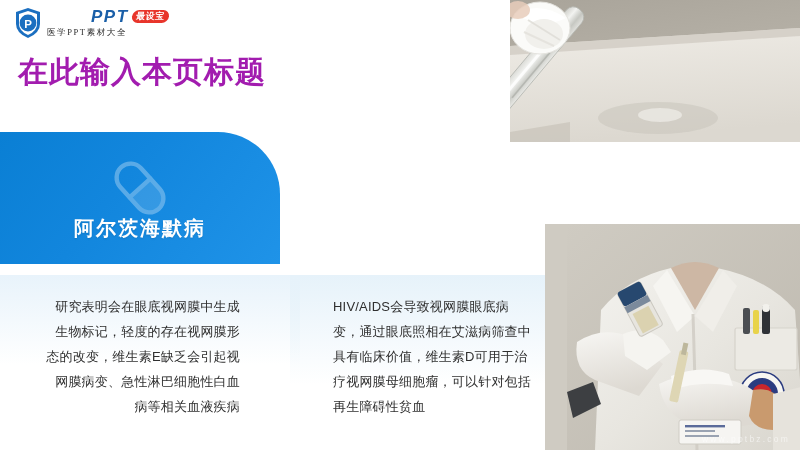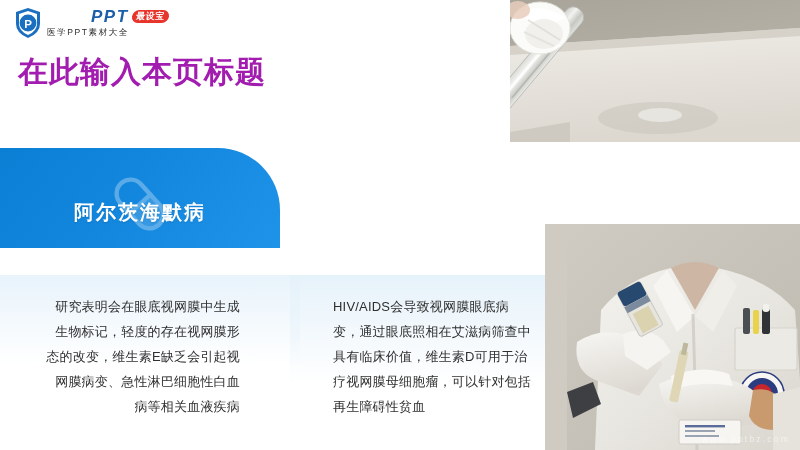--- a/index.html
+++ b/index.html
@@ -72,20 +72,21 @@
     white-space: nowrap;
     transform: skewX(-8deg);
   }
   .logo-sub {
     font-size: 8.5px;
     color: #2a2a2a;
     letter-spacing: 1.6px;
     line-height: 11px;
     margin-top: 2px;
     white-space: nowrap;
+    font-family: Liberation Serif, serif;
   }
 
   
   .page-title {
     position: absolute;
     left: 18px; top: 54px;
     font-size: 30px;
     font-weight: bold;
     color: #a21caf;
     letter-spacing: 1px;
@@ -121,22 +122,22 @@
   .photo-gap {
     position: absolute;
     left: 510px; top: 142px;
     width: 290px; height: 82px;
     background: #ffffff;
   }
 
   
   .card {
     position: absolute;
-    top: 148px;
-    height: 100px;
+    top: 132px;
+    height: 132px;
     overflow: hidden;
   }
   .card-1 {
     left: 0;
     width: 280px;
     background: linear-gradient(128deg, #0a7fd4 0%, #1286dd 42%, #1f93e8 100%);
     border-radius: 0 62px 0 0;
   }
   .card-2 {
     left: 288px;

